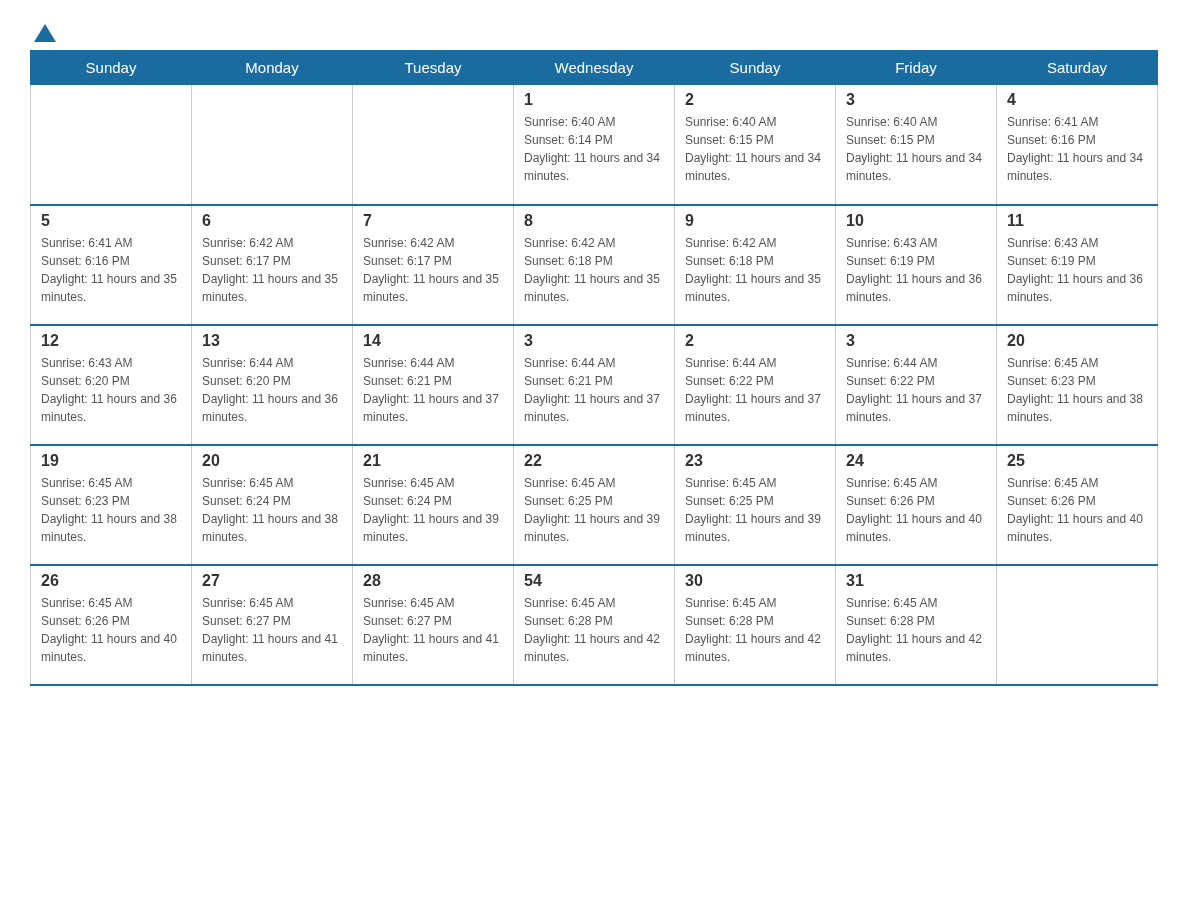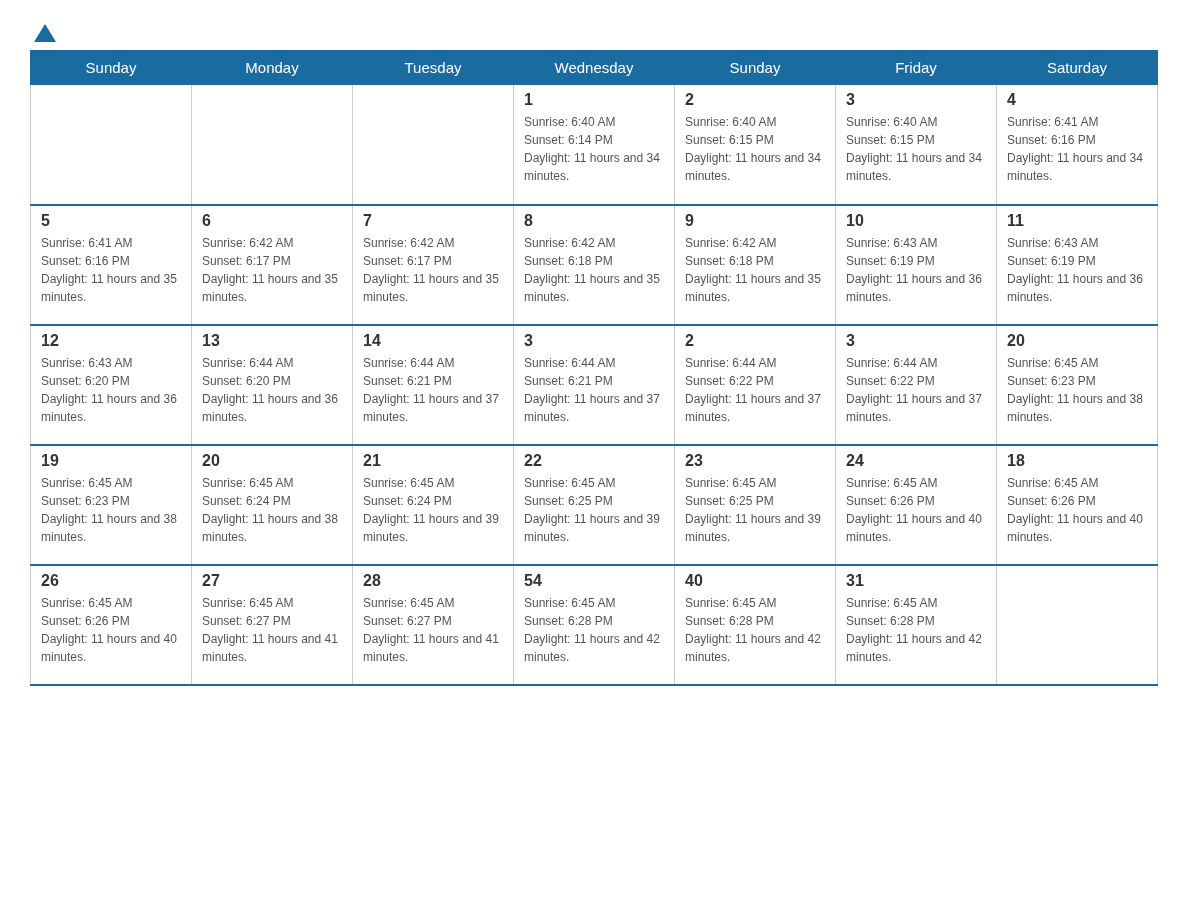--- a/index.html
+++ b/index.html
@@ -229,21 +229,21 @@
         </td>
         <td>
           <span class="day-number">23</span>
           <div class="day-info">Sunrise: 6:45 AM<br>Sunset: 6:25 PM<br>Daylight: 11 hours and 39 minutes.</div>
         </td>
         <td>
           <span class="day-number">24</span>
           <div class="day-info">Sunrise: 6:45 AM<br>Sunset: 6:26 PM<br>Daylight: 11 hours and 40 minutes.</div>
         </td>
         <td>
-          <span class="day-number">18</span>
+          <span class="day-number">25</span>
           <div class="day-info">Sunrise: 6:45 AM<br>Sunset: 6:26 PM<br>Daylight: 11 hours and 40 minutes.</div>
         </td>
       </tr>
       <tr>
         <td>
           <span class="day-number">26</span>
           <div class="day-info">Sunrise: 6:45 AM<br>Sunset: 6:26 PM<br>Daylight: 11 hours and 40 minutes.</div>
         </td>
         <td>
           <span class="day-number">27</span>
@@ -251,21 +251,21 @@
         </td>
         <td>
           <span class="day-number">28</span>
           <div class="day-info">Sunrise: 6:45 AM<br>Sunset: 6:27 PM<br>Daylight: 11 hours and 41 minutes.</div>
         </td>
         <td>
           <span class="day-number">54</span>
           <div class="day-info">Sunrise: 6:45 AM<br>Sunset: 6:28 PM<br>Daylight: 11 hours and 42 minutes.</div>
         </td>
         <td>
-          <span class="day-number">40</span>
+          <span class="day-number">30</span>
           <div class="day-info">Sunrise: 6:45 AM<br>Sunset: 6:28 PM<br>Daylight: 11 hours and 42 minutes.</div>
         </td>
         <td>
           <span class="day-number">31</span>
           <div class="day-info">Sunrise: 6:45 AM<br>Sunset: 6:28 PM<br>Daylight: 11 hours and 42 minutes.</div>
         </td>
         <td class="empty-cell"></td>
       </tr>
     </tbody>
 </table>

